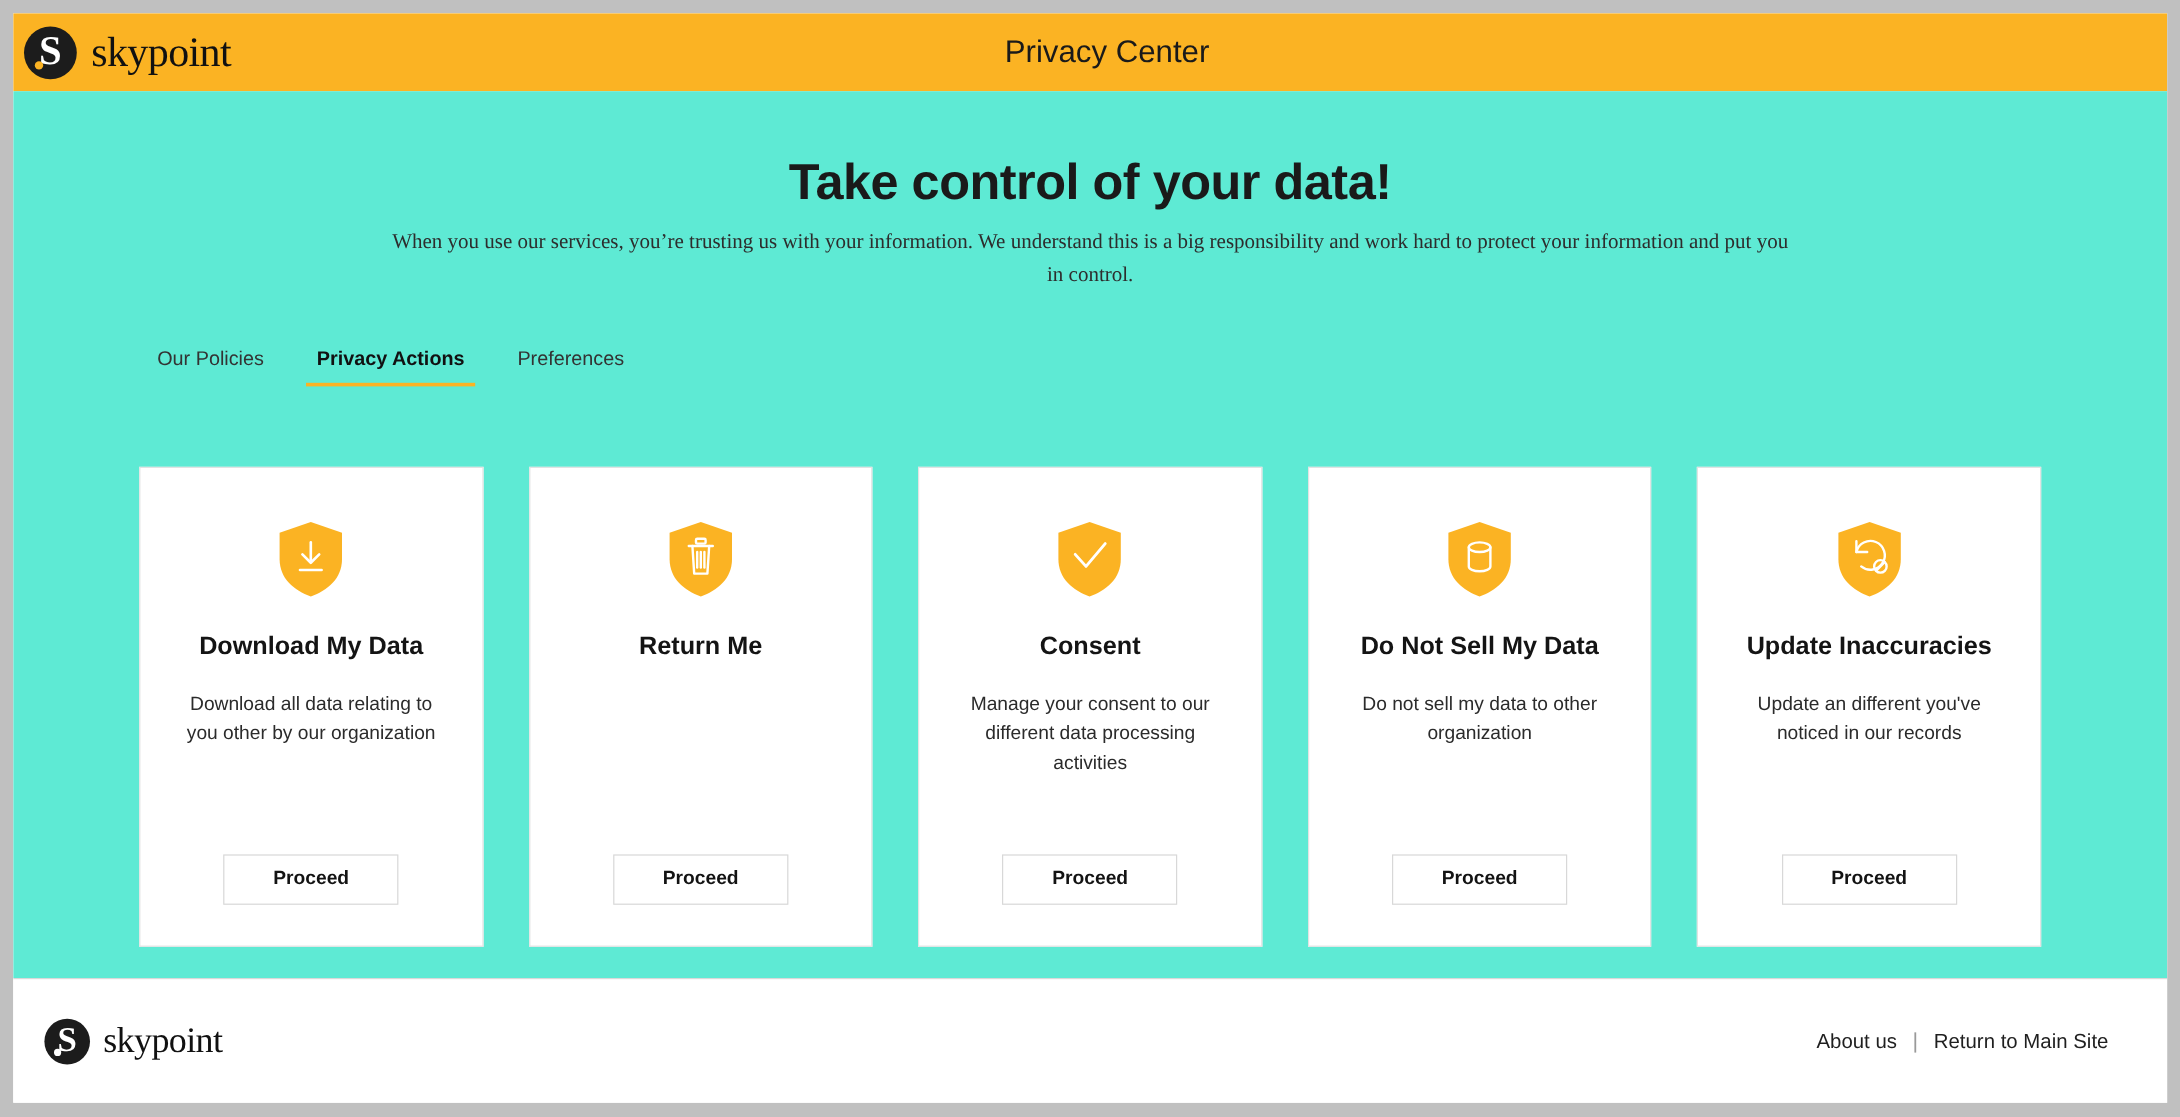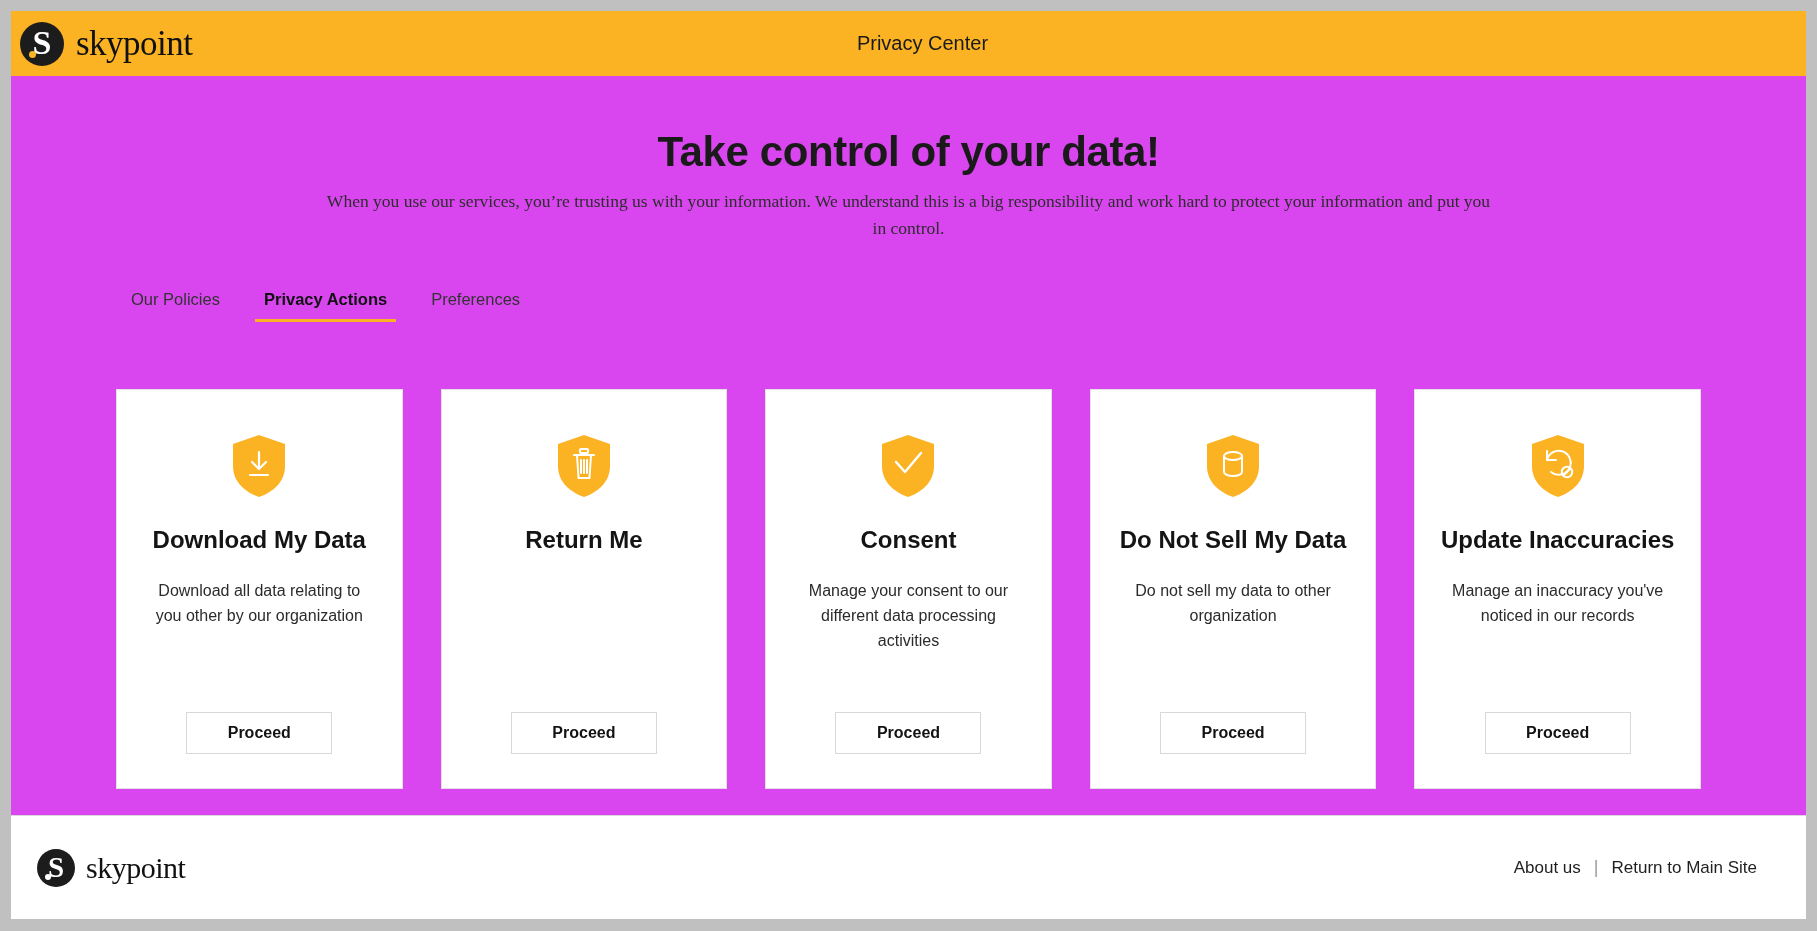--- a/index.html
+++ b/index.html
@@ -86,33 +86,33 @@
     color: #111111;
     letter-spacing: -0.5px;
     line-height: 1;
   }
 
   #header-title {
     position: absolute;
     left: 0;
     right: 0;
     text-align: center;
-    font-size: 20px;
+    font-size: 26px;
     color: #1a1a1a;
     font-weight: 400;
     pointer-events: none;
     margin-left: 28px;
   }
 
   
   #content {
     flex: 1 1 auto;
     position: relative;
     overflow: hidden;
-    background: #d946ef;
+    background: #5eead4;
   }
 
   #hero {
     padding-top: 53px;
     text-align: center;
   }
 
   #hero h1 {
     font-size: 42px;
     font-weight: bold;
@@ -187,21 +187,21 @@
 
   .card-icon {
     width: 58px;
     height: 64px;
     margin-bottom: 28px;
     flex: 0 0 auto;
   }
   .card-icon svg { display: block; width: 100%; height: 100%; }
 
   .card-title {
-    font-size: 24px;
+    font-size: 21px;
     font-weight: bold;
     color: #141414;
     text-align: center;
     margin-bottom: 24px;
     line-height: 1.2;
   }
 
   .card-desc {
     font-size: 16px;
     line-height: 1.55;
@@ -378,21 +378,21 @@
               <path d="M29 1 L55 10 L55 32 C55 48 43 58 29 63 C15 58 3 48 3 32 L3 10 Z" fill="#fbb323"></path>
               <g stroke="#ffffff" stroke-width="2" fill="none" stroke-linecap="round" stroke-linejoin="round">
                 <path d="M18 26 A12 12 0 1 1 22 38"></path>
                 <polyline points="18,17 18,26 27,26"></polyline>
                 <circle cx="38" cy="38" r="5.2"></circle>
                 <line x1="34.5" y1="41.5" x2="41.5" y2="34.5"></line>
               </g>
             </svg>
           </div>
           <div class="card-title">Update Inaccuracies</div>
-          <div class="card-desc">Manage an inaccuracy you've noticed in our records</div>
+          <div class="card-desc">Update an different you've noticed in our records</div>
           <div class="card-action">
             <div class="proceed-btn">Proceed</div>
           </div>
         </div>
 
       </div>
     </div>
 
     <div id="footer">
       <div class="footer-brand">

